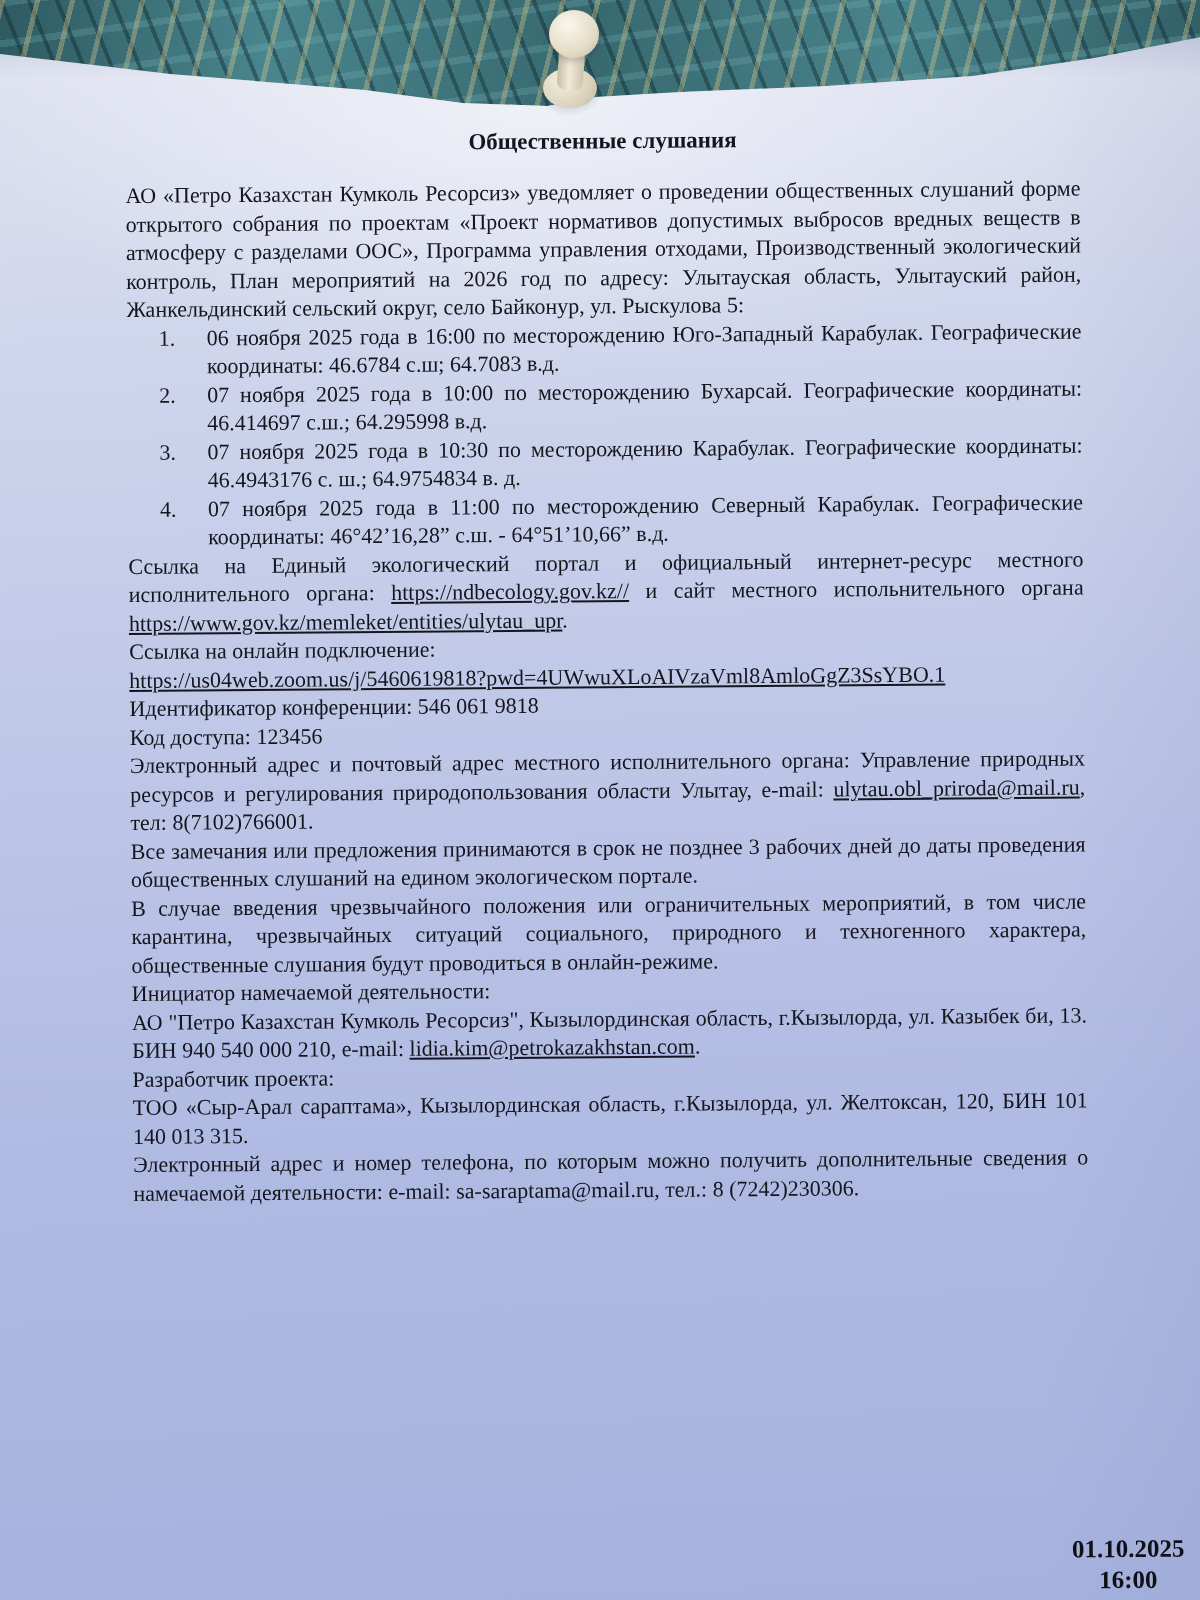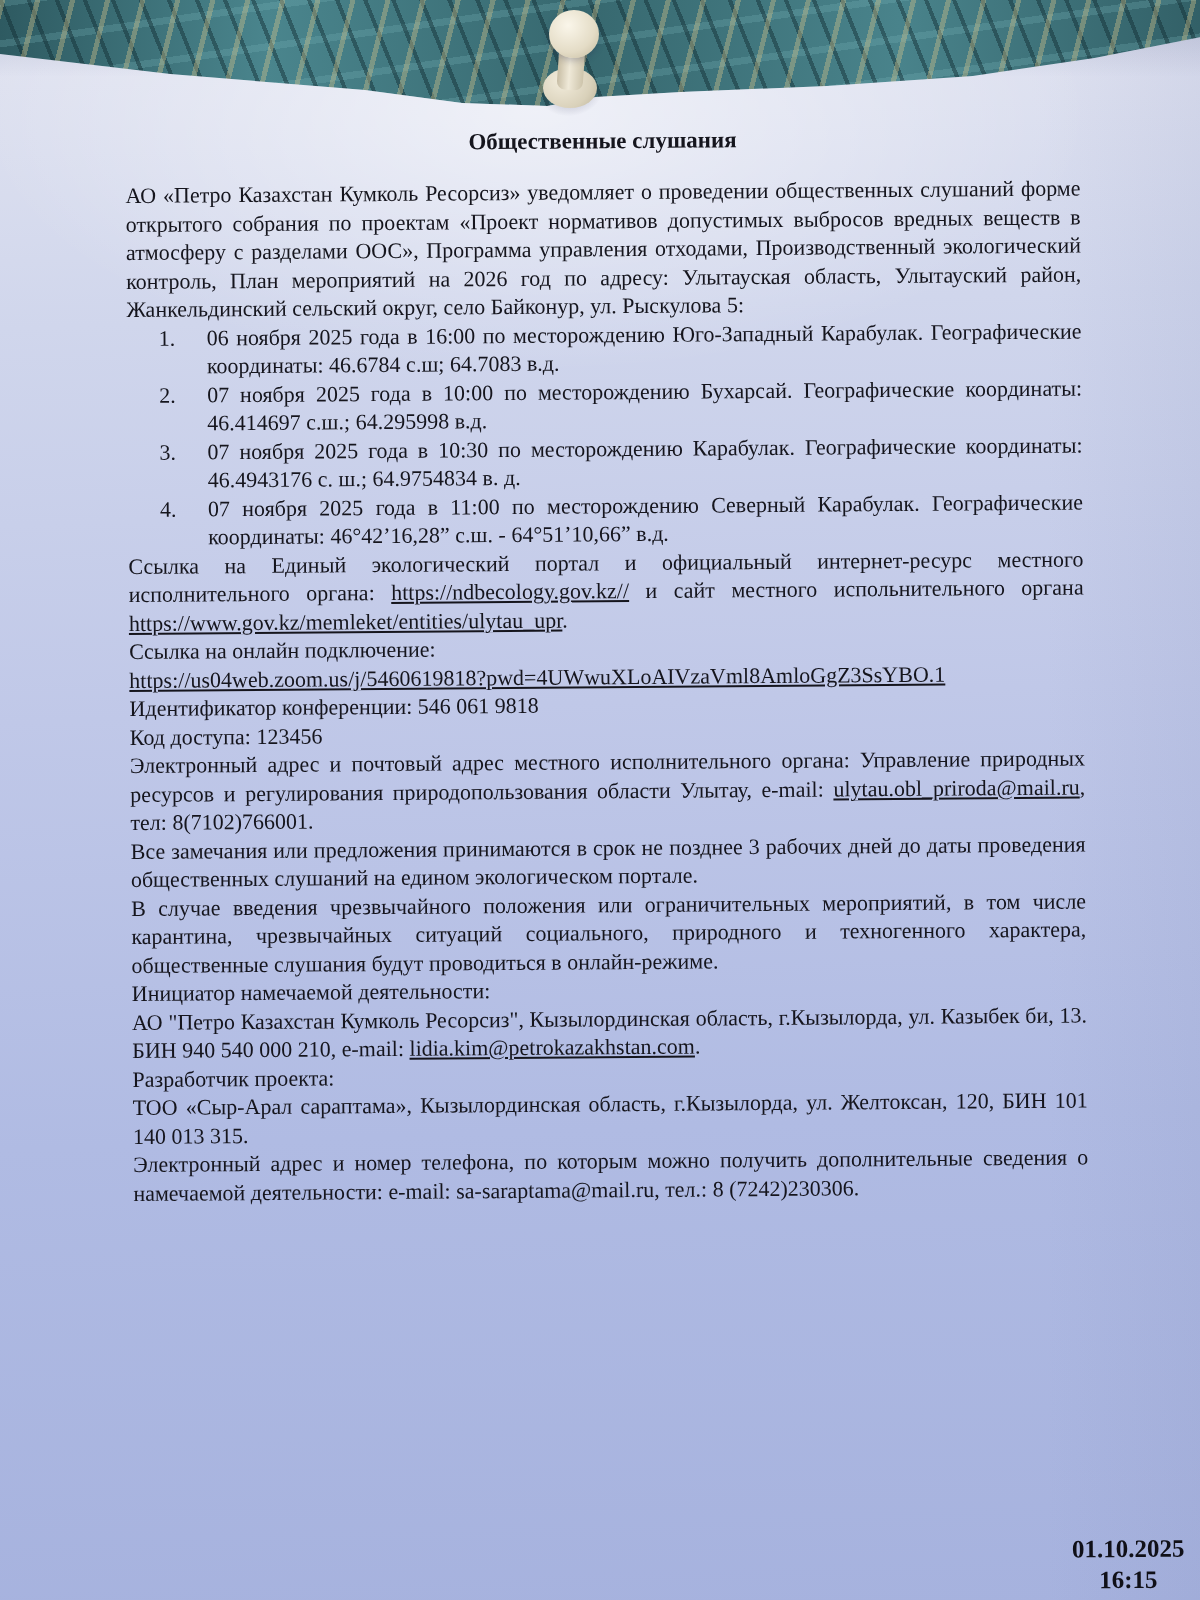--- a/index.html
+++ b/index.html
@@ -141,16 +141,16 @@
 
   <div class="pin">
     <div class="shadow"></div>
     <div class="base"></div>
     <div class="stem"></div>
     <div class="head"></div>
   </div>
 
   <div class="timestamp">
     <div>01.10.2025</div>
-    <div>16:15</div>
+    <div>16:00</div>
   </div>
 
 </div>
 
 </body></html>

